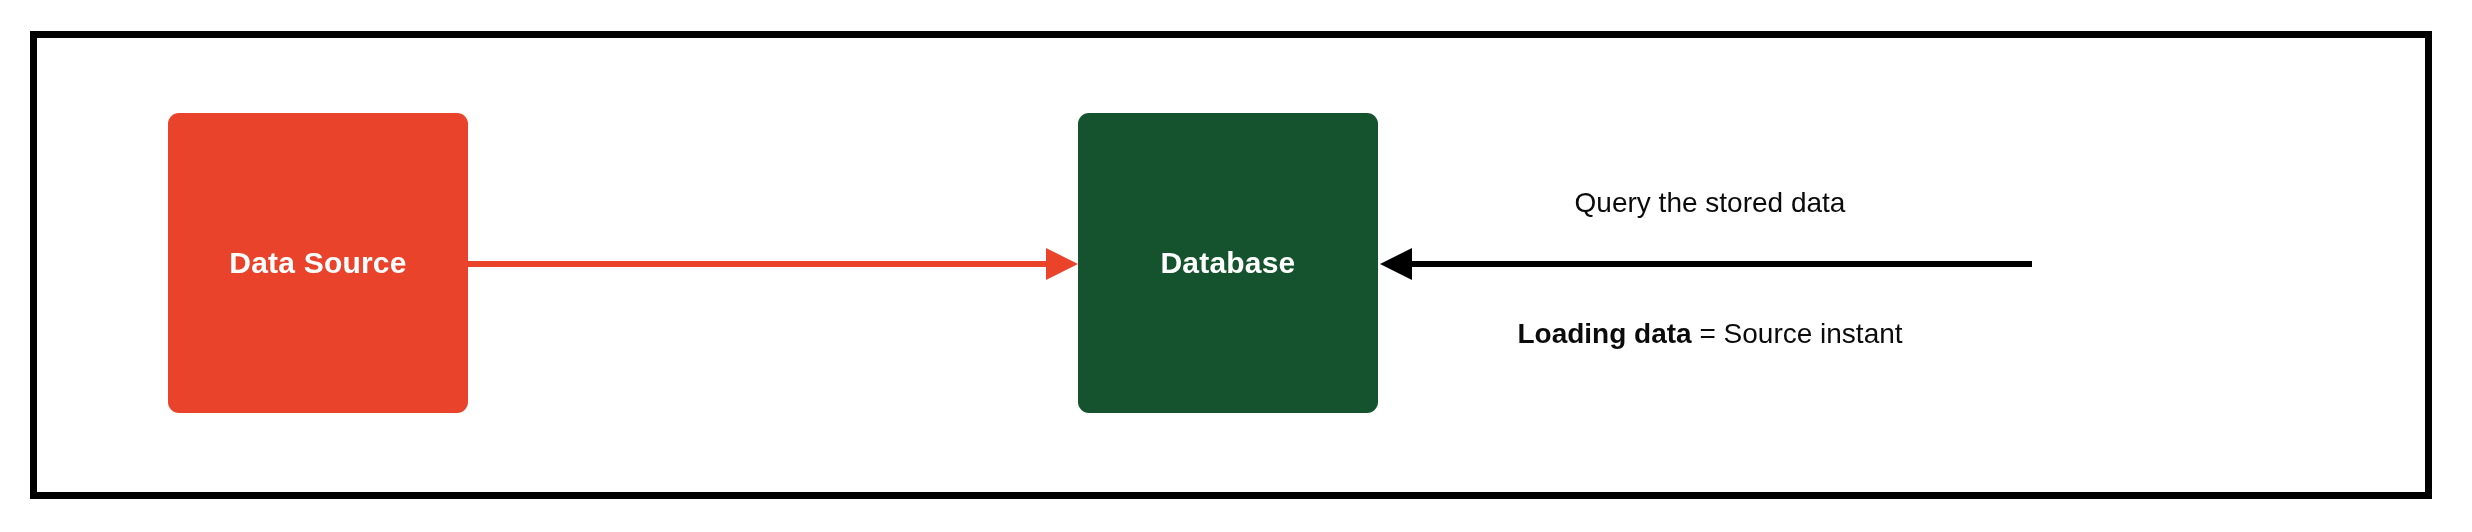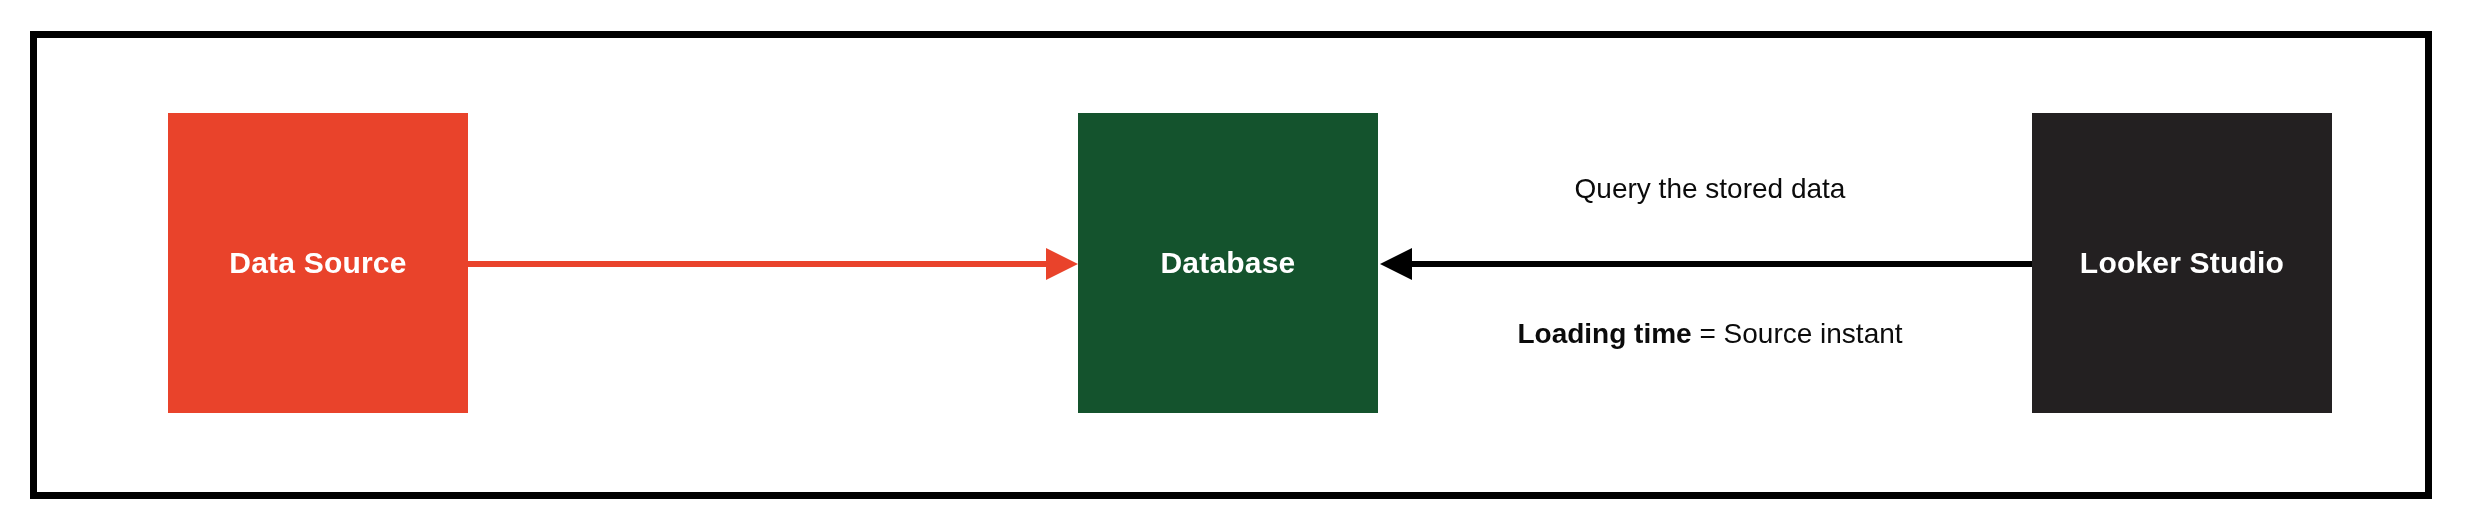--- a/index.html
+++ b/index.html
@@ -31,20 +31,21 @@
     width: 300px;
     height: 300px;
     display: flex;
     align-items: center;
     justify-content: center;
     color: #ffffff;
     font-size: 30px;
     font-weight: 700;
     letter-spacing: 0.2px;
     text-align: center;
+    border-radius: 11px;
   }
   .node-data-source { left: 168px; background: #e9432b; }
   .node-database    { left: 1078px; background: #232021; }
   .node-looker      { left: 2032px; background: #232021; }
 
   .arrow-layer {
     position: absolute;
     left: 0;
     top: 0;
     width: 2472px;
@@ -58,21 +59,21 @@
     text-align: center;
     font-weight: 400;
   }
   .label-populate {
     left: 565px;
     top: 145px;
     width: 420px;
   }
   .label-query {
     left: 1460px;
-    top: 170px;
+    top: 184px;
     width: 500px;
   }
   .label-loading {
     left: 1410px;
     top: 315px;
     width: 600px;
   }
   .label-loading b { font-weight: 700; }
 </style>
 </head>
@@ -96,24 +97,21 @@
   </svg>
 
   <div class="node node-data-source" style="background-color: rgb(233, 67, 43);">
     <span>Data Source</span>
   </div>
 
   <div class="node node-database" style="background-color: #14532d;">
     <span>Database</span>
   </div>
 
-  <div class="node node-looker" style="background-color: rgb(35, 32, 33);">
-    <span>Looker Studio</span>
-  </div>
 
 
   <div class="edge-label label-query">Query the stored data</div>
 
   <div class="edge-label label-loading">
-    <b>Loading time</b><span> = Source instant</span>
+    <b>Loading data</b><span> = Source instant</span>
   </div>
 
 </div>
 
 </body></html>

